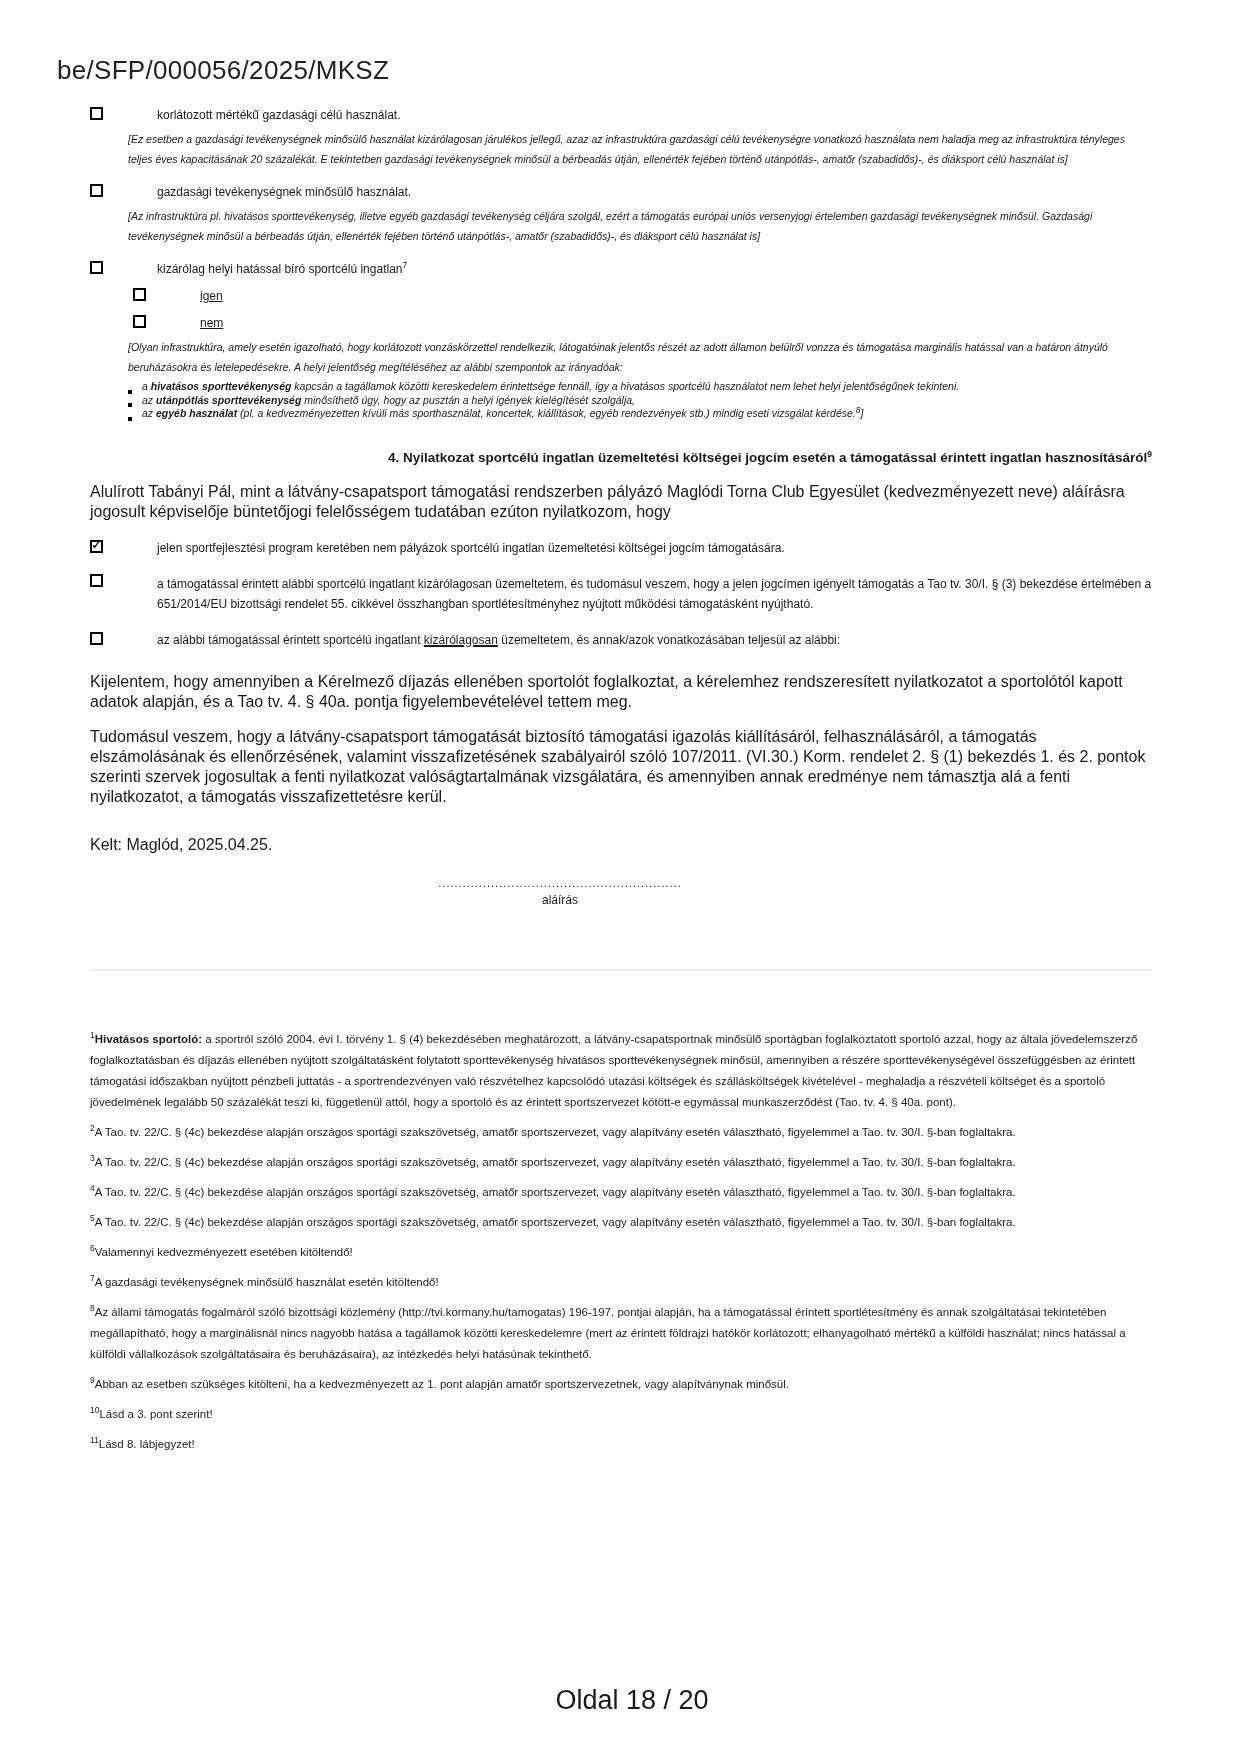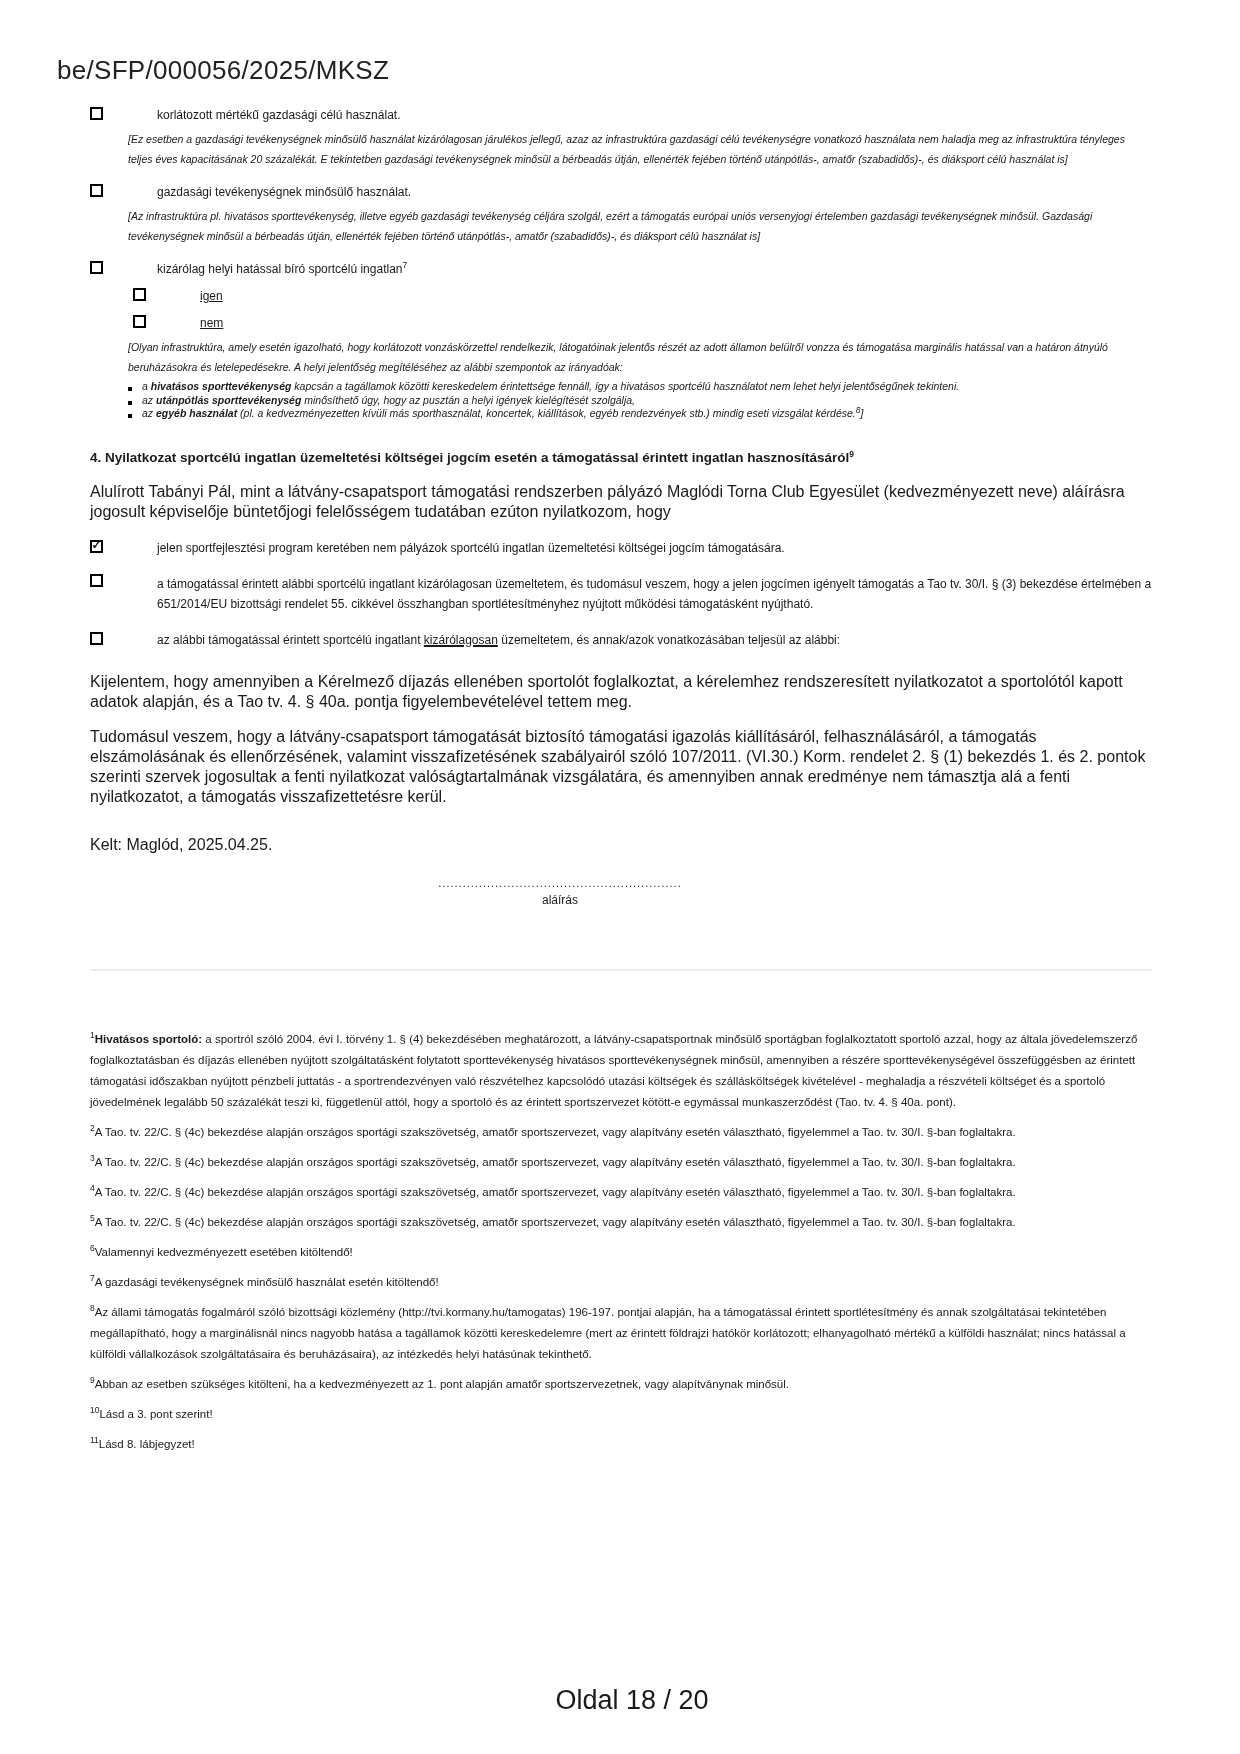--- a/index.html
+++ b/index.html
@@ -45,28 +45,28 @@
     font-style: italic;
     font-size: 10.5px;
     line-height: 20px;
     margin: 6px 0 0 38px;
     color: #1a1a1a;
   }
   .bullets { margin: 3px 0 0 38px; }
   .bullet {
     display: flex;
     gap: 10px;
-    align-items: center;
+    align-items: flex-end;
     font-style: italic;
     font-size: 10.5px;
     line-height: 13.5px;
     margin-top: 0;
   }
   .bullet .sq { width: 4px; height: 4px; background: #000; margin-top: 5px; flex: 0 0 auto; }
-  .sec-title { font-size: 13.5px; font-weight: bold; margin-top: 28px; line-height: 18px; }
+  .sec-title { font-size: 13.5px; font-weight: bold; margin-top: 28px; line-height: 18px; text-align: right; }
   .para { font-size: 16px; line-height: 20px; margin-top: 15px; }
   .sig-block { width: 260px; margin: 22px 0 0 340px; text-align: center; font-size: 12px; }
   .sig-dots { font-size: 11px; letter-spacing: 1px; white-space: nowrap; }
   .sig-label { margin-top: 4px; }
   .divider { border: none; border-top: 2px solid #ededed; margin-top: 62px; }
   .footnotes { margin-top: 58px; }
   .fn { font-size: 11.5px; line-height: 21px; margin-top: 9px; }
   sup { font-size: 8.5px; vertical-align: super; line-height: 0; }
   .u { text-decoration: underline; text-decoration-thickness: 1.5px; }
   b.inline { font-weight: bold; }

